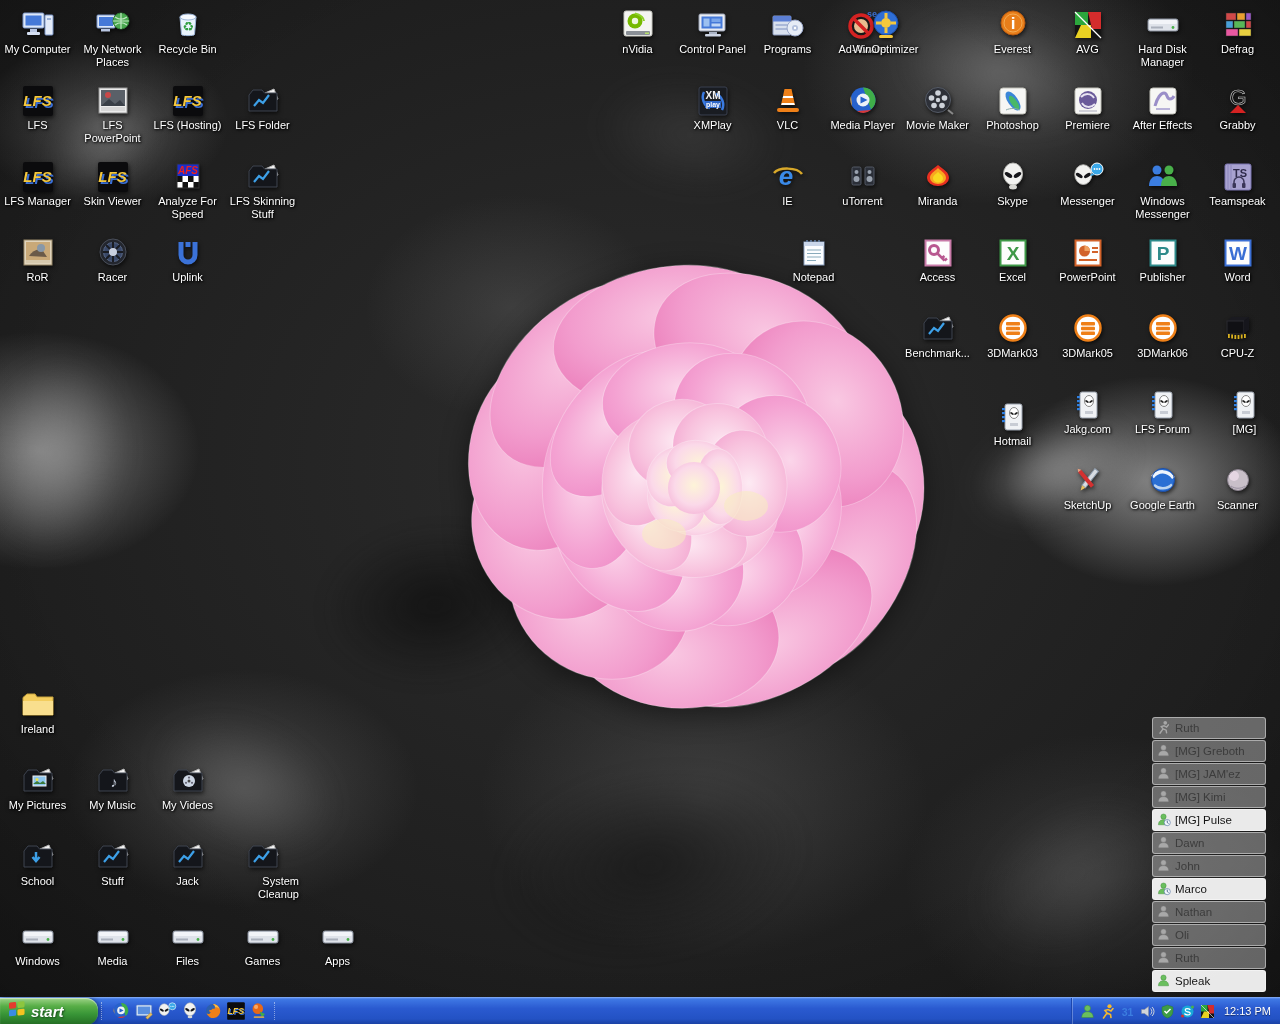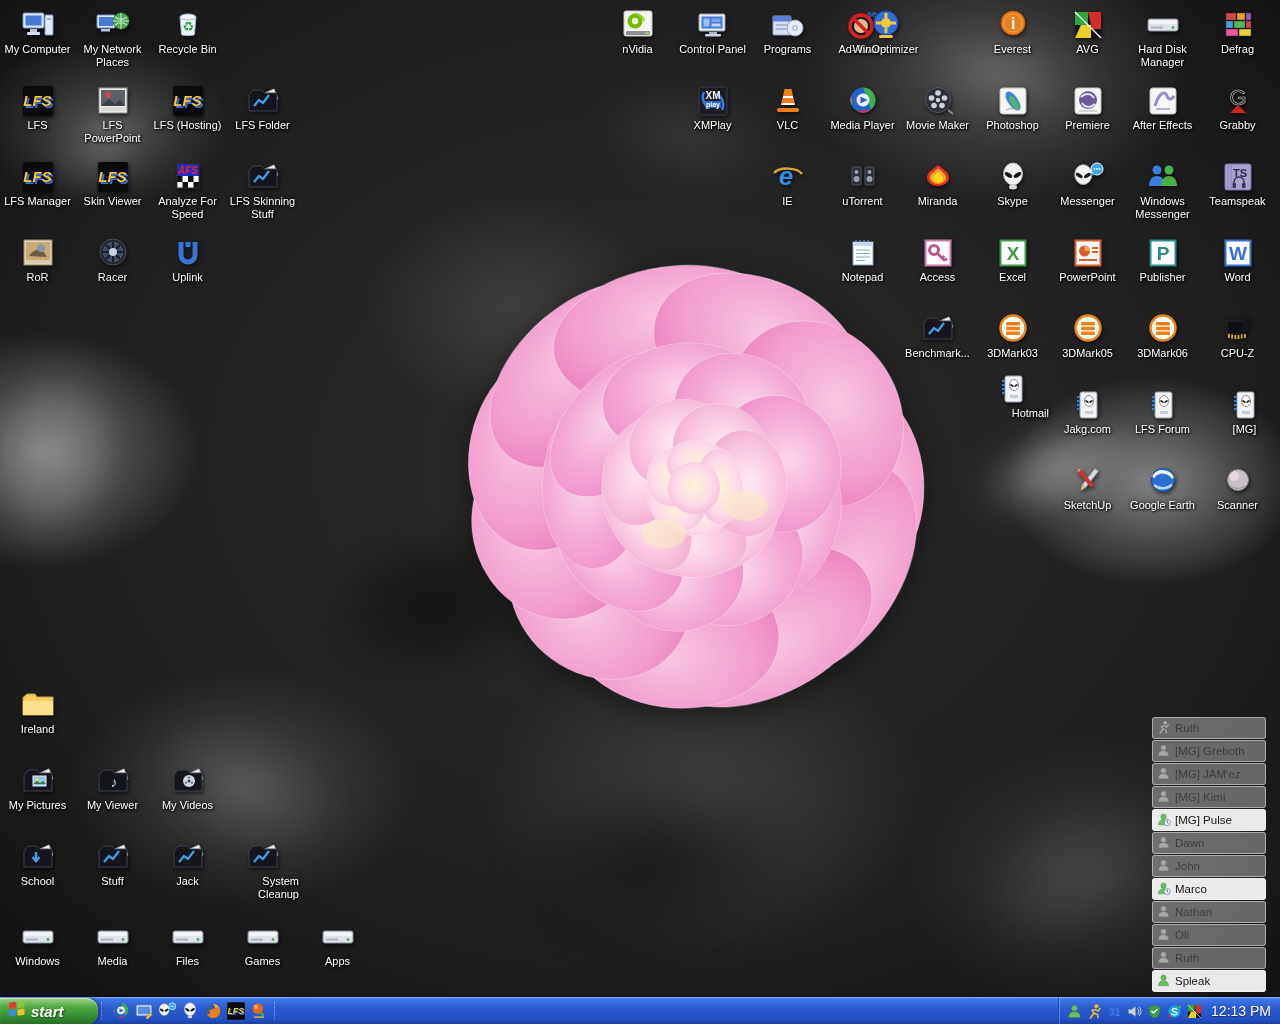--- a/index.html
+++ b/index.html
@@ -45,21 +45,21 @@
     background:linear-gradient(#9ed488 0%,#58ae47 30%,#389537 60%,#2b7c2a 85%,#246b24 100%);
     border-radius:0 12px 12px 0;box-shadow:inset 0 1px 1px rgba(255,255,255,.5), 2px 0 4px rgba(0,0,0,.35);cursor:pointer;}
   .stxt{color:#fff;font-weight:bold;font-style:italic;font-size:15px;text-shadow:1px 1px 2px #1a4a1a;}
   .ql-sep{width:4px;height:18px;margin:0 3px;border-left:1px dotted rgba(255,255,255,.45);cursor:col-resize;}
   #quicklaunch{display:flex;align-items:center;gap:3px;padding:0 2px;}
   #quicklaunch .qi{width:20px;height:20px;cursor:pointer;}
   .tb-space{flex:1;}
   .tray{display:flex;align-items:center;height:27px;padding:0 9px 0 6px;gap:3px;
     border-left:1px solid rgba(255,255,255,.28);box-shadow:-1px 0 0 #1c46ae;}
   .tray .ti{width:17px;height:17px;cursor:pointer;}
-  .clock{color:#fff;font-size:14px;margin-left:5px;text-shadow:0 1px 1px rgba(0,0,0,.5);cursor:pointer;}
+  .clock{color:#fff;font-size:11px;margin-left:5px;text-shadow:0 1px 1px rgba(0,0,0,.5);cursor:pointer;}
 </style>
 </head>
 <body>
 
 <div class="wall">
   <div class="leaf" style="left:940px;top:410px;width:230px;height:120px;transform:rotate(-20deg);background:radial-gradient(closest-side,rgba(200,200,200,.55),rgba(200,200,200,0) 72%)"></div>
   <div class="leaf" style="left:-40px;top:320px;width:190px;height:270px;transform:rotate(10deg);background:radial-gradient(closest-side,rgba(170,170,170,.5),rgba(170,170,170,0) 72%)"></div>
   <div class="leaf" style="left:20px;top:90px;width:170px;height:110px;transform:rotate(-28deg);background:radial-gradient(closest-side,rgba(175,175,175,.4),rgba(175,175,175,0) 72%)"></div>
   <div class="leaf" style="left:860px;top:0px;width:280px;height:150px;transform:rotate(14deg);background:radial-gradient(closest-side,rgba(130,130,130,.45),rgba(130,130,130,0) 72%)"></div>
   <div class="leaf" style="left:440px;top:740px;width:420px;height:250px;transform:rotate(-10deg);background:radial-gradient(closest-side,rgba(20,20,20,.75),rgba(20,20,20,0) 75%)"></div>
@@ -520,21 +520,21 @@
         </svg></div>
       <div class="lbl">Racer</div>
     </div>
     <div class="dicon" style="left: 150px; top: 236px;">
       <div class="ic"><svg width="34" height="34" viewBox="0 0 34 34" xmlns="http://www.w3.org/2000/svg">
           <path d="M10 6v13a7 7 0 0014 0V6" fill="none" stroke="#3b72d8" stroke-width="5"></path>
           <rect x="14.5" y="6" width="5" height="5" fill="#3b72d8"></rect>
         </svg></div>
       <div class="lbl">Uplink</div>
     </div>
-    <div class="dicon" style="left: 825px; top: 236px;">
+    <div class="dicon" style="left: 776px; top: 236px;">
       <div class="ic"><svg width="34" height="34" viewBox="0 0 34 34" xmlns="http://www.w3.org/2000/svg">
           <rect x="7" y="6" width="20" height="23" fill="#fbfdff" stroke="#8aa0c0"></rect>
           <path d="M7 6h20v4H7z" fill="#c9d6ea"></path>
           <g stroke="#8ab">
             <line x1="10" y1="14" x2="24" y2="14"></line>
             <line x1="10" y1="17.5" x2="24" y2="17.5"></line>
             <line x1="10" y1="21" x2="24" y2="21"></line>
             <line x1="10" y1="24.5" x2="19" y2="24.5"></line>
           </g>
           <g fill="#6a86ac">
@@ -638,21 +638,21 @@
             <rect x="7" y="22" width="1.8" height="4"></rect>
             <rect x="10.2" y="22.5" width="1.8" height="4"></rect>
             <rect x="13.4" y="23" width="1.8" height="4"></rect>
             <rect x="16.6" y="23" width="1.8" height="4"></rect>
             <rect x="19.8" y="22.5" width="1.8" height="4"></rect>
             <rect x="23" y="22" width="1.8" height="4"></rect>
           </g>
         </svg></div>
       <div class="lbl">CPU-Z</div>
     </div>
-    <div class="dicon" style="left: 975px; top: 372px; text-align: right;">
+    <div class="dicon" style="left: 975px; top: 400px;">
       <div class="ic"><svg width="34" height="34" viewBox="0 0 34 34" xmlns="http://www.w3.org/2000/svg">
           <rect x="9" y="4" width="17" height="26" rx="2" fill="#f0f2f5" stroke="#9aa2ae"></rect>
           <ellipse cx="18" cy="13" rx="4.5" ry="5.5" fill="#fff" stroke="#888"></ellipse>
           <g fill="#222">
             <ellipse cx="16" cy="13.5" rx="2" ry="1" transform="rotate(30 16 13.5)"></ellipse>
             <ellipse cx="20" cy="13.5" rx="2" ry="1" transform="rotate(-30 20 13.5)"></ellipse>
           </g>
           <g fill="#2f7fe0">
             <rect x="6" y="8" width="3" height="2.2"></rect>
             <rect x="6" y="12" width="3" height="2.2"></rect>
@@ -764,21 +764,21 @@
           <path d="M12 20l4-3 3 2 3-2 3 3z" fill="#3a7a3a"></path>
         </svg></div>
       <div class="lbl">My Pictures</div>
     </div>
     <div class="dicon" style="left: 75px; top: 764px;">
       <div class="ic"><svg width="34" height="34" viewBox="0 0 34 34" xmlns="http://www.w3.org/2000/svg">
           <path d="M19 9l9-4 4 10-9 4z" fill="#f4f4f4" stroke="#b8b8b8"></path>
           <path d="M3 11l4-5h9l2.5 3H31v18H3z" fill="#14161b" stroke="#3e4450"></path>
           <text x="18" y="23" font-size="14" fill="#cdd6e4" text-anchor="middle">♪</text>
         </svg></div>
-      <div class="lbl">My Viewer</div>
+      <div class="lbl">My Music</div>
     </div>
     <div class="dicon" style="left: 150px; top: 764px;">
       <div class="ic"><svg width="34" height="34" viewBox="0 0 34 34" xmlns="http://www.w3.org/2000/svg">
           <path d="M19 9l9-4 4 10-9 4z" fill="#f4f4f4" stroke="#b8b8b8"></path>
           <path d="M3 11l4-5h9l2.5 3H31v18H3z" fill="#14161b" stroke="#3e4450"></path>
           <circle cx="18" cy="17" r="6" fill="#cdd6e4"></circle>
           <circle cx="18" cy="17" r="1.5" fill="#444"></circle>
           <circle cx="18" cy="13.6" r="1.1" fill="#667"></circle>
           <circle cx="15" cy="18.8" r="1.1" fill="#667"></circle>
           <circle cx="21" cy="18.8" r="1.1" fill="#667"></circle>

